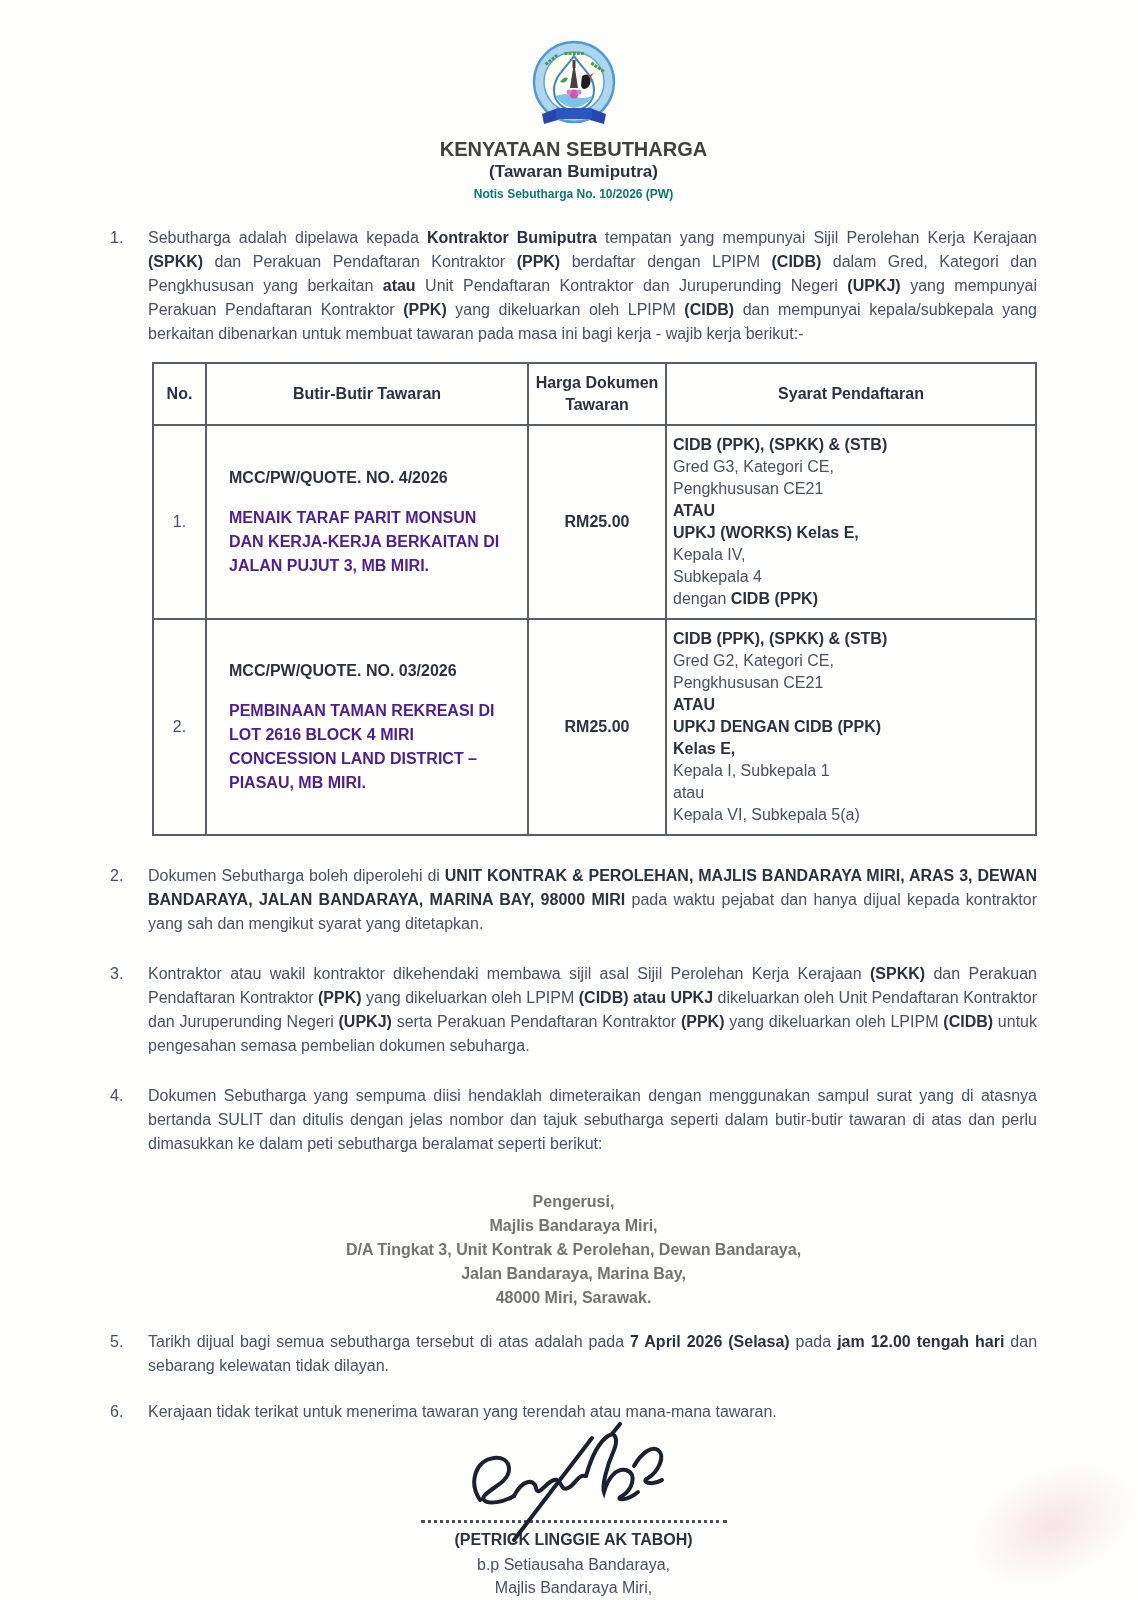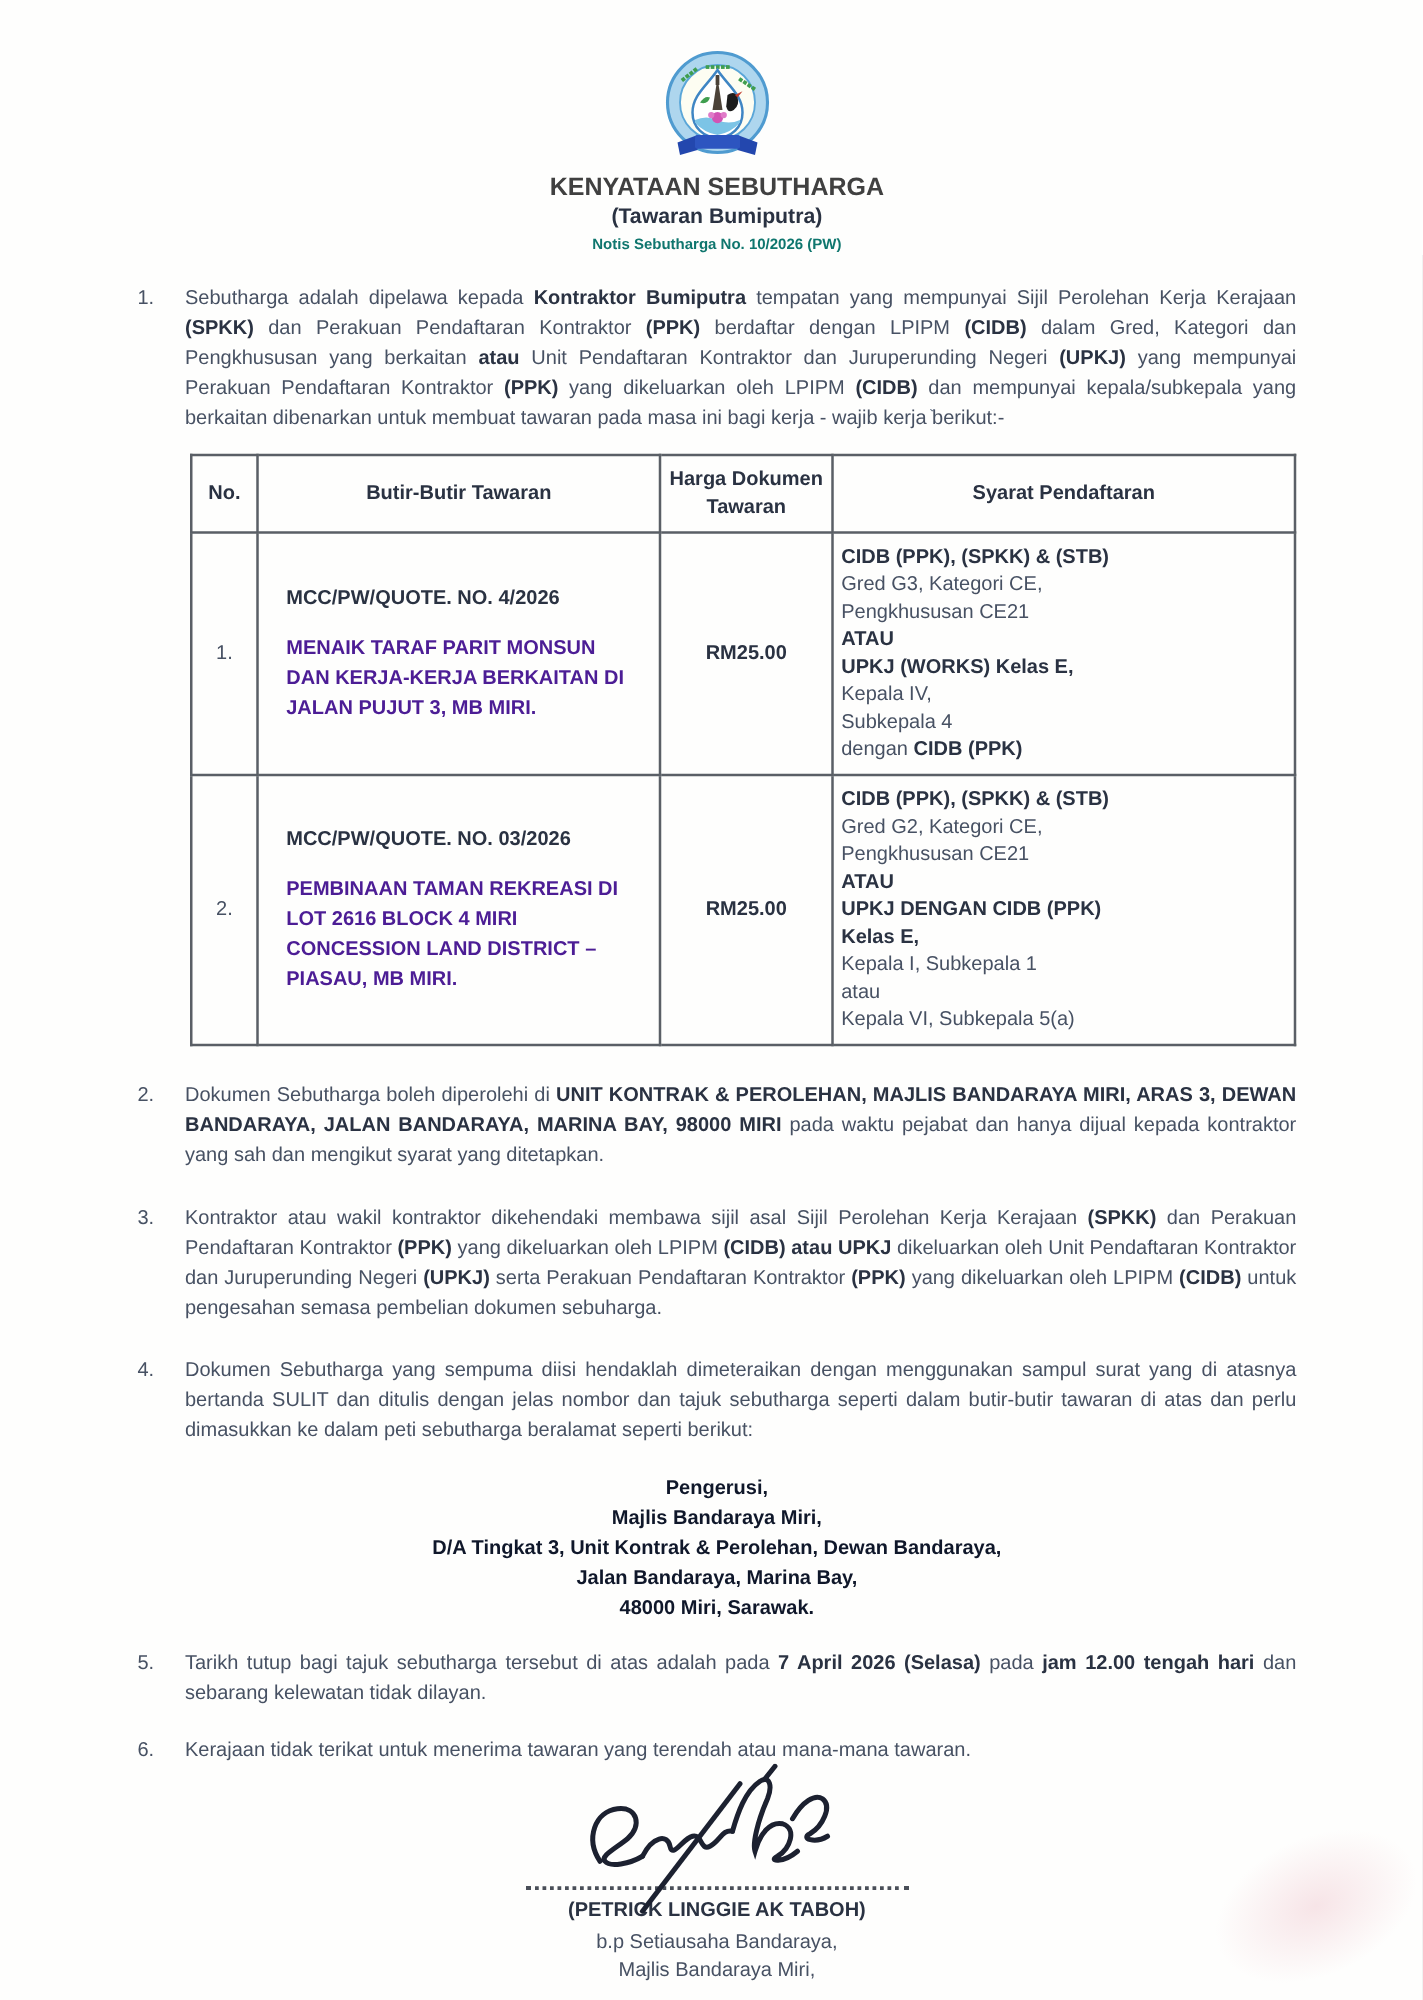--- a/index.html
+++ b/index.html
@@ -46,21 +46,21 @@
   .col-harga{width:138px;}
   .col-syarat{width:370px;}
   .cell-no{text-align:center;color:#475163;}
   .cell-butir{padding:14px 12px 14px 22px !important;}
   .cell-butir .ref{font-weight:bold;color:#2a3242;margin-bottom:16px;}
   .cell-butir .job{font-weight:bold;color:#4c1d95;line-height:24px;}
   .cell-price{text-align:center;font-weight:bold;color:#2a3242;}
   .cell-syarat{text-align:left;line-height:22px;padding:8px 6px !important;}
   .cell-syarat .ln{min-height:22px;}
   
-  .address-block{text-align:center;font-weight:bold;color:#0f172a;margin-top:22px;line-height:24px;}
+  .address-block{text-align:center;font-weight:bold;color:#737373;margin-top:34px;line-height:24px;}
   
   .sig-wrap{position:relative;text-align:center;margin-top:4px;height:96px;}
   .sig-svg{position:absolute;left:50%;transform:translateX(-52%);top:-6px;}
   .sig-line{width:306px;margin:0 auto;border-bottom:3px dotted #4a4f58;height:92px;}
   .sig-name{text-align:center;font-weight:bold;color:#2a3242;margin-top:4px;}
   .sig-lines{text-align:center;line-height:23px;margin-top:1px;}
   
   .smudge{
     position:absolute;right:0;bottom:20px;width:170px;height:110px;
     background:radial-gradient(closest-side,rgba(233,180,190,0.35),rgba(233,180,190,0));
@@ -192,21 +192,21 @@
   <div class="address-block">
       <div class="ln">Pengerusi,</div>
       <div class="ln">Majlis Bandaraya Miri,</div>
       <div class="ln">D/A Tingkat 3, Unit Kontrak &amp; Perolehan, Dewan Bandaraya,</div>
       <div class="ln">Jalan Bandaraya, Marina Bay,</div>
       <div class="ln">48000 Miri, Sarawak.</div>
     </div>
 
   <div class="para" style="margin-top:20px;">
     <div class="num">5.</div>
-    <div class="ptext"><span>Tarikh tutup bagi tajuk sebutharga tersebut di atas adalah pada </span><span class="b">7 April 2026 (Selasa)</span><span> pada </span><span class="b">jam 12.00 tengah hari</span><span> dan sebarang kelewatan tidak dilayan.</span></div>
+    <div class="ptext"><span>Tarikh dijual bagi semua sebutharga tersebut di atas adalah pada </span><span class="b">7 April 2026 (Selasa)</span><span> pada </span><span class="b">jam 12.00 tengah hari</span><span> dan sebarang kelewatan tidak dilayan.</span></div>
   </div>
 
   <div class="para" style="margin-top:22px;">
     <div class="num">6.</div>
     <div class="ptext"><span>Kerajaan tidak terikat untuk menerima tawaran yang terendah atau mana-mana tawaran.</span></div>
   </div>
 
   <div class="sig-wrap">
     <div class="sig-line"></div>
     <svg class="sig-svg" width="300" height="120" viewBox="0 0 300 120">

